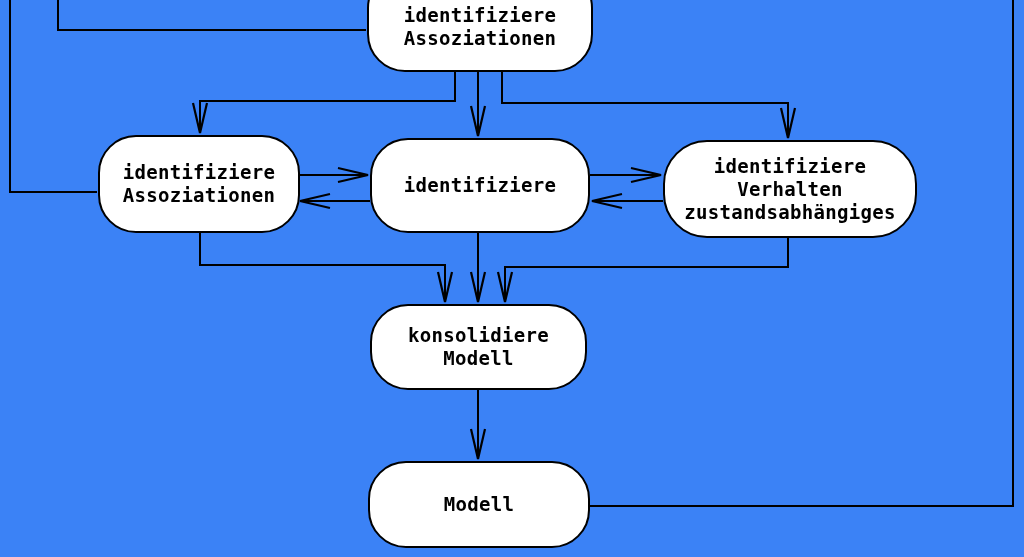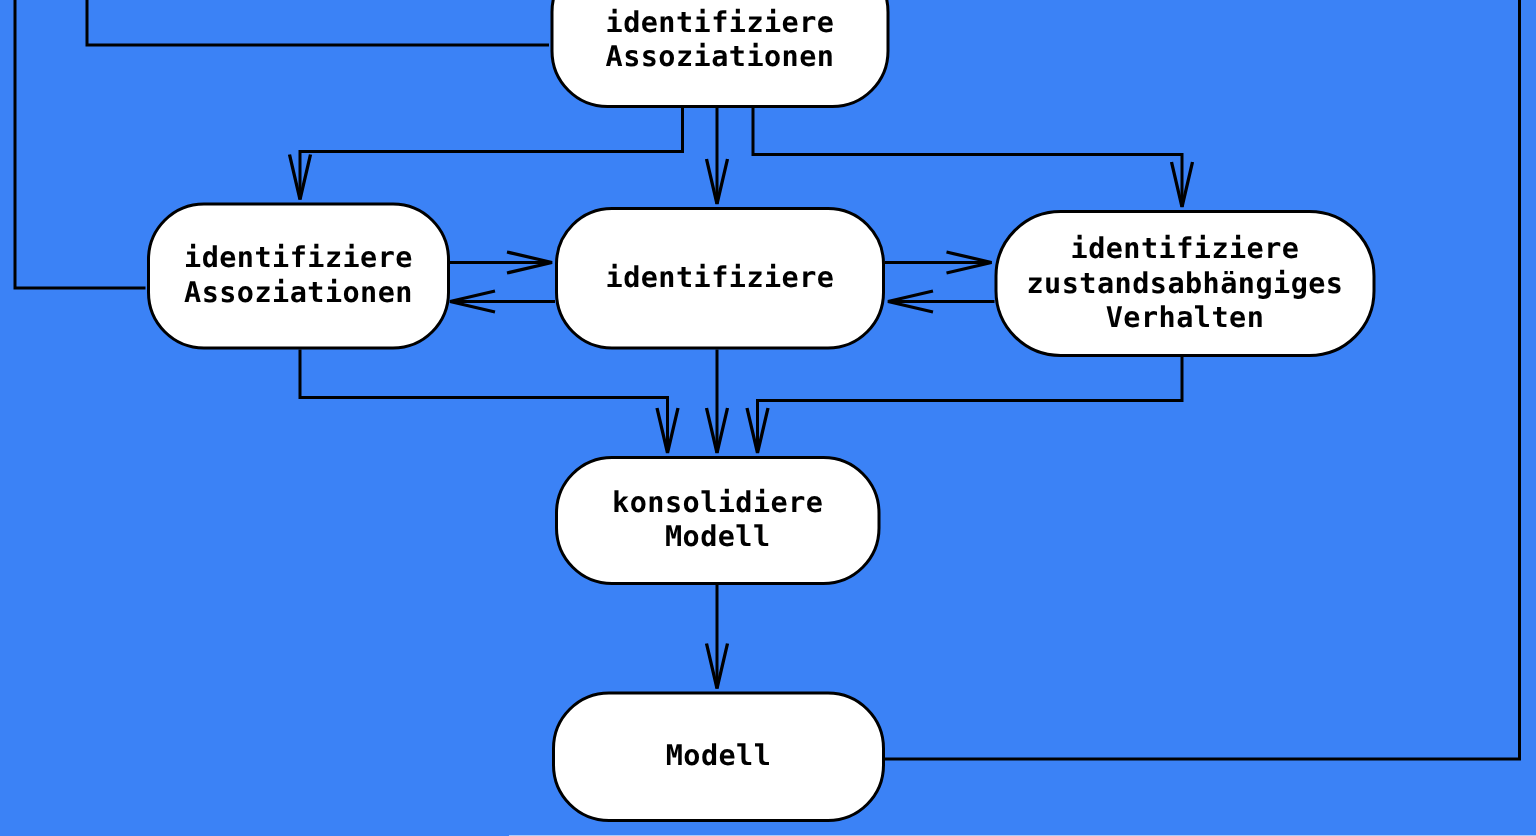--- a/index.html
+++ b/index.html
@@ -75,22 +75,22 @@
     <span>identifiziere</span>
     <span>Assoziationen</span>
   </div>
 
   <div class="node" style="left:370px; top:138px; width:220px; height:95px;">
     <span>identifiziere</span>
   </div>
 
   <div class="node" style="left:663px; top:140px; width:254px; height:98px; border-radius:44px;">
     <span>identifiziere</span>
+    <span>Verhalten</span>
     <span>zustandsabhängiges</span>
-    <span>Verhalten</span>
   </div>
 
   <div class="node" style="left:370px; top:304px; width:217px; height:86px;">
     <span>konsolidiere</span>
     <span>Modell</span>
   </div>
 
   <div class="node" style="left:368px; top:461px; width:222px; height:87px;">
     <span>Modell</span>
   </div>

